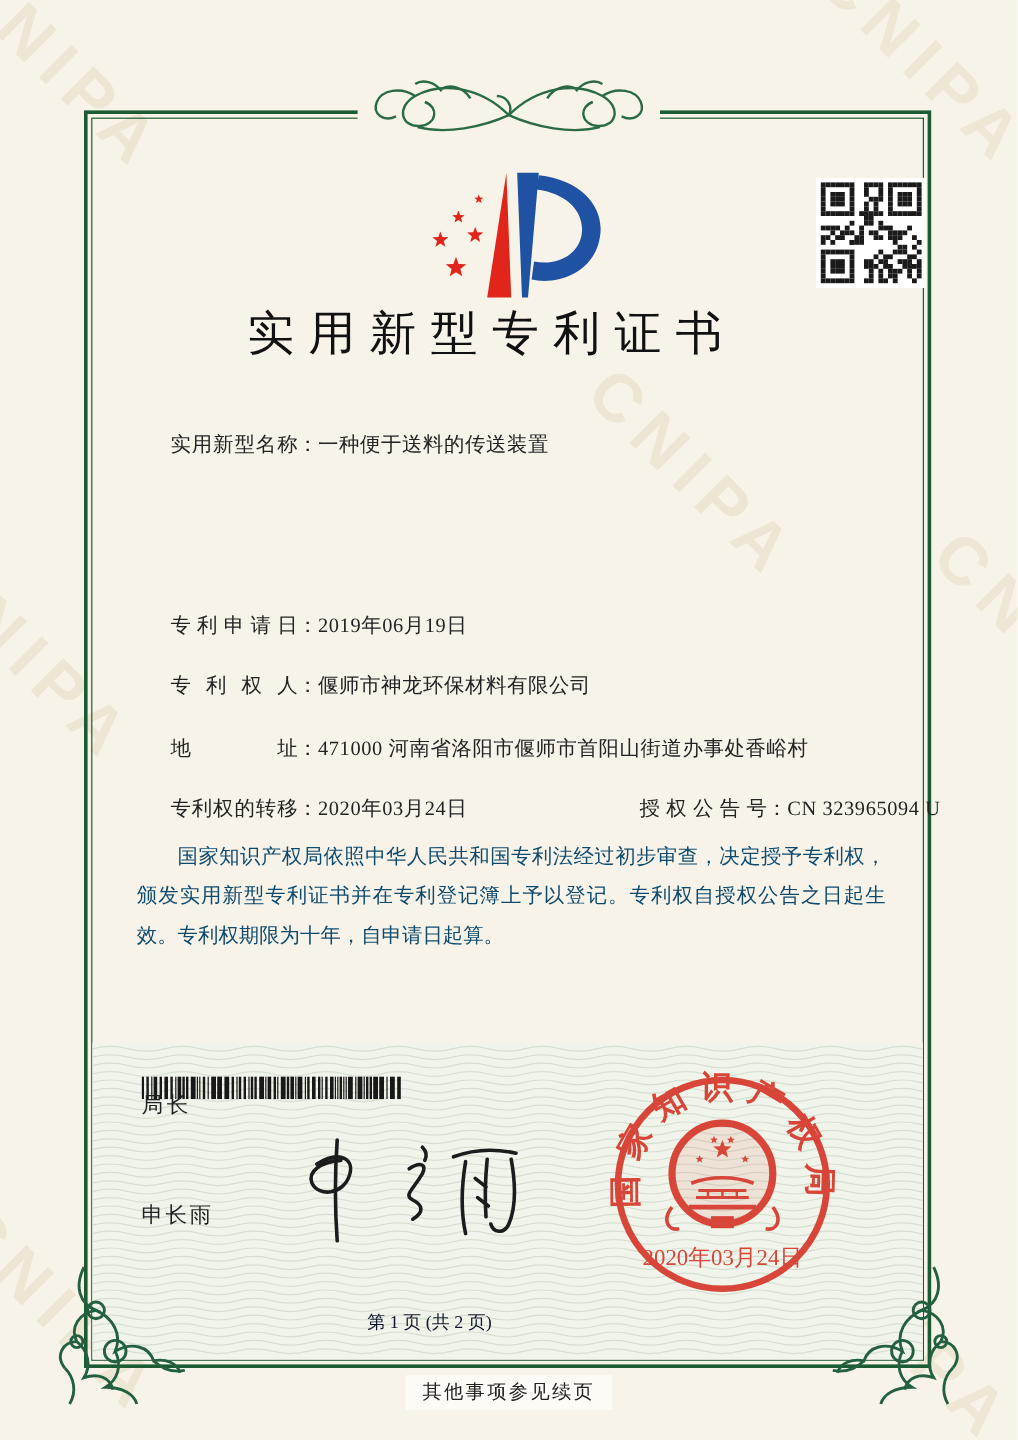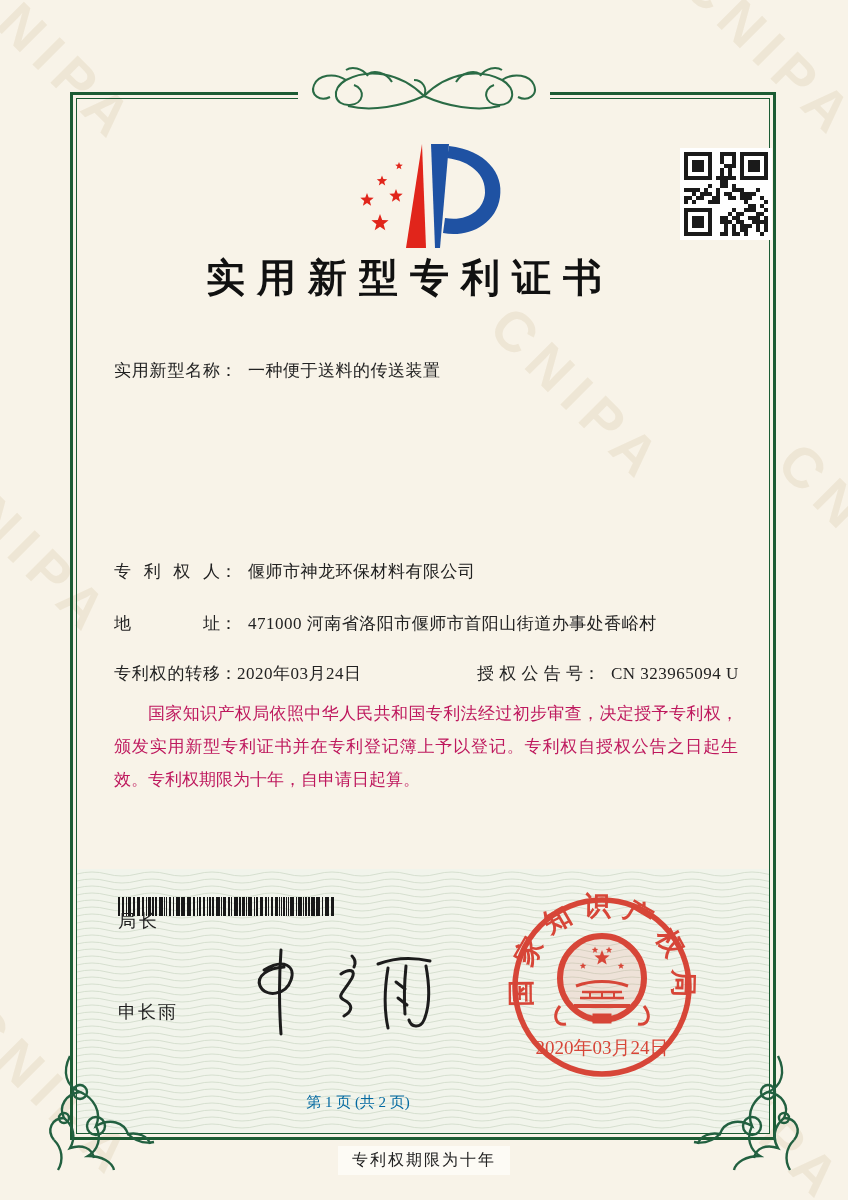--- a/index.html
+++ b/index.html
@@ -7,31 +7,31 @@
         font-family:"Liberation Serif","DejaVu Serif",serif;color:#1f1f1f;}
   .wm{position:absolute;z-index:1;font:700 56px "Liberation Sans","DejaVu Sans",sans-serif;
       letter-spacing:10px;color:#e7dcc6;opacity:.55;transform:rotate(45deg);white-space:nowrap;}
   .frame{position:absolute;z-index:2;left:70px;top:92px;width:700px;height:1042px;
          border:3px solid #1c5c34;}
   .frame-inner{position:absolute;left:3px;top:3px;right:3px;bottom:3px;border:1px solid #1c5c34;}
   .wave-band{position:absolute;left:0;right:0;bottom:0;height:264px;background:#f1f4eb;overflow:hidden;}
   .content{position:absolute;z-index:3;left:0;top:0;width:848px;height:1200px;}
   .cert-no{position:absolute;left:114px;top:147px;font-size:17px;letter-spacing:2px;}
   .title{position:absolute;left:0;top:251px;width:808px;text-align:center;font-size:39px;
-         font-weight:700;letter-spacing:12px;text-indent:12px;color:#111;}
+         font-weight:400;letter-spacing:12px;text-indent:12px;color:#111;}
   .row{position:absolute;left:114px;font-size:17px;white-space:nowrap;color:#222;}
-  .lbl{display:inline-block;width:106px;text-align:justify;text-align-last:justify;}
-  .val{letter-spacing:.5px;margin-left:11px;}
+  .lbl{display:inline-block;width:106px;text-align:justify;text-align-last:justify;margin-left:28px;}
+  .val{letter-spacing:.5px;}
   .val-fixed{display:inline-block;width:240px;letter-spacing:.5px;}
   .paras{position:absolute;left:114px;top:697px;width:624px;font-size:17px;line-height:33px;
-         text-align:justify;color:#be185d;}
+         text-align:justify;color:#0c4a6e;}
   .paras p{margin:0;text-indent:2em;}
   .sig-title{position:absolute;left:118px;top:909px;font-size:18px;letter-spacing:3px;}
   .sig-name{position:absolute;left:118px;top:1000px;font-size:18px;letter-spacing:2px;}
-  .page-info{position:absolute;left:0;top:1093px;width:716px;text-align:center;font-size:15px;color:#0369a1;}
+  .page-info{position:absolute;left:0;top:1093px;width:716px;text-align:center;font-size:15px;color:#0f172a;}
   .footer-note{position:absolute;left:0;top:1146px;width:848px;text-align:center;}
   .footer-note span{display:inline-block;background:#fdfbf5;padding:4px 14px;font-size:16px;
          letter-spacing:2px;color:#222;}
   .abs{position:absolute;}
   svg{display:block;}
 </style>
 </head>
 <body>
 
 <div class="page">
@@ -371,20 +371,23 @@
           <rect x="84" y="76" width="4" height="4"></rect>
           <rect x="84" y="80" width="4" height="4"></rect>
         </g>
     </svg>
 
     <div class="title">实用新型专利证书</div>
 
     <div class="row" style="top:359px">
       <span class="lbl">实用新型名称</span>：<span class="val">一种便于送料的传送装置</span>
     </div>
+    <div class="row" style="top:510px">
+      <span class="lbl">专利申请日</span>：<span class="val">2019年06月19日</span>
+    </div>
     <div class="row" style="top:560px">
       <span class="lbl">专利权人</span>：<span class="val">偃师市神龙环保材料有限公司</span>
     </div>
     <div class="row" style="top:612px">
       <span class="lbl">地址</span>：<span class="val">471000 河南省洛阳市偃师市首阳山街道办事处香峪村</span>
     </div>
     <div class="row" style="top:662px">
       <span class="lbl">专利权的转移</span>：<span class="val-fixed">2020年03月24日</span><span class="lbl">授权公告号</span>：<span class="val">CN 323965094 U</span>
     </div>
 
@@ -496,17 +499,17 @@
           <path d="M-12,14 v6 M0,14 v6 M12,14 v6" fill="none" stroke-width="2"></path>
           <rect x="-9" y="36" width="18" height="9"></rect>
           <path d="M-42,28 C-50,38 -46,48 -36,46 M42,28 C50,38 46,48 36,46" fill="none" stroke-width="3"></path>
         </g>
         <text x="110" y="172" text-anchor="middle" font-size="19" fill="#d6392b" font-family="&quot;Liberation Serif&quot;,&quot;DejaVu Serif&quot;,serif">2020年03月24日</text>
       </g>
     </svg>
 
     <div class="page-info">第 1 页 (共 2 页)</div>
     <div class="footer-note">
-      <span>专利权期限为十年</span>
+      <span>其他事项参见续页</span>
     </div>
 
   </div>
 </div>
 
 </body></html>

